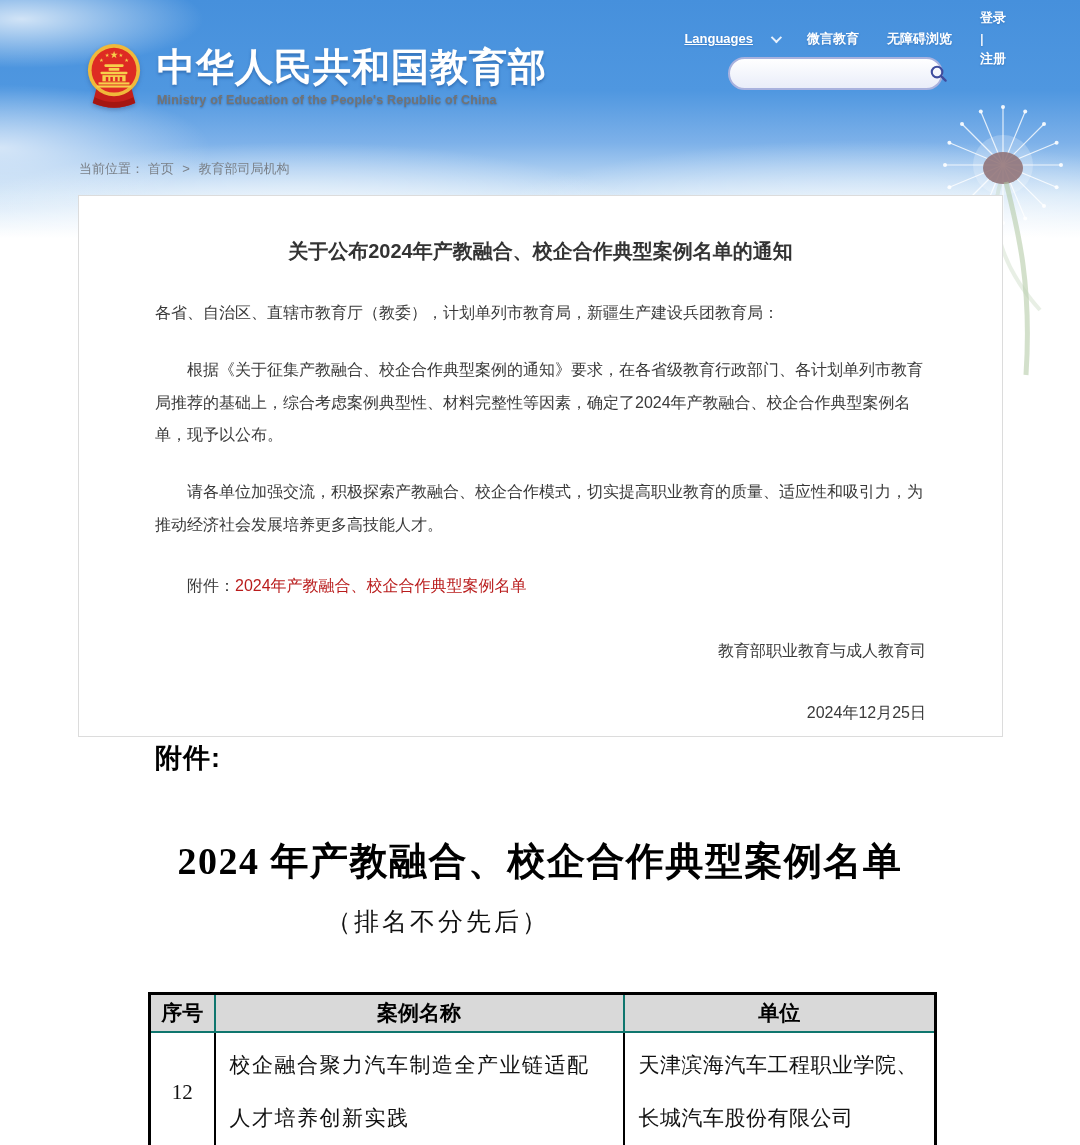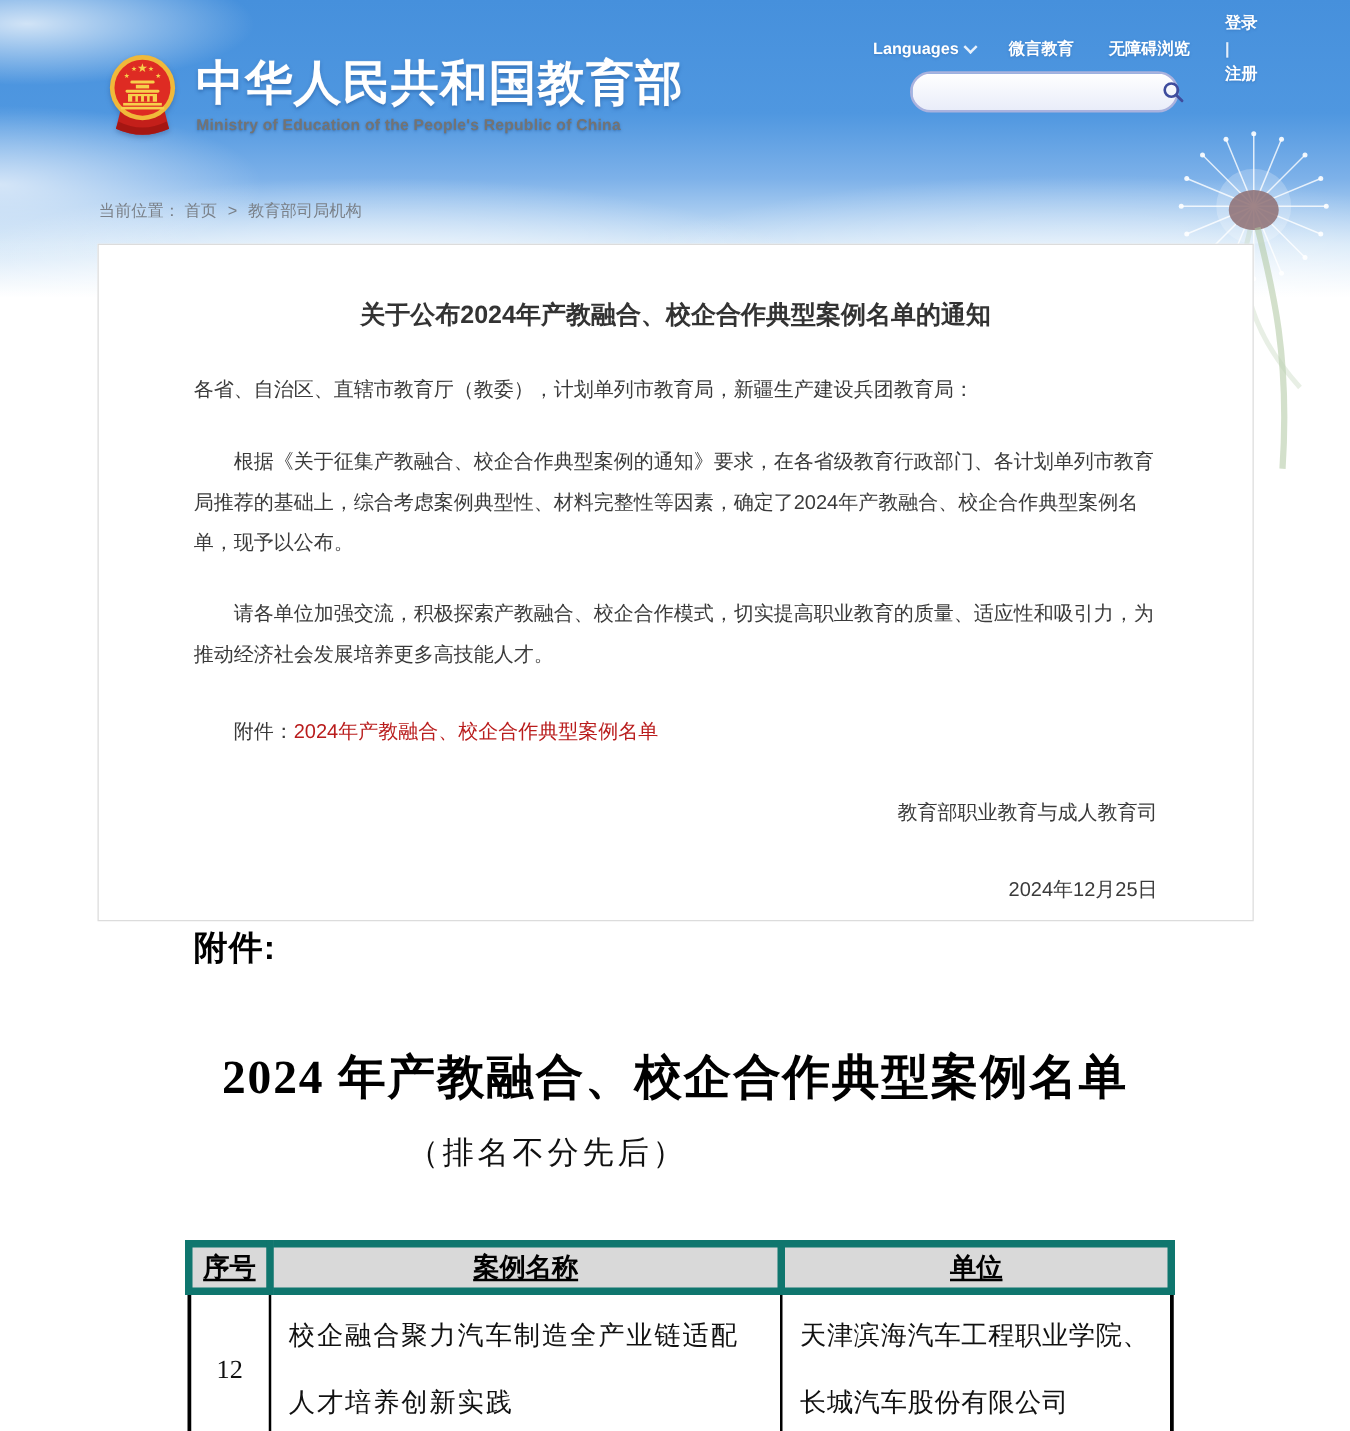--- a/index.html
+++ b/index.html
@@ -20,21 +20,21 @@
       linear-gradient(180deg,#4690dc 0%, #4f97e0 38%, #7db1e9 60%, #cfe4f7 82%, #ffffff 100%);
   }
   .dandelion { position:absolute; top:50px; right:-18px; width:190px; height:330px; }
 
   
   .topbar {
     position:absolute; top:9px; right:74px; display:flex; gap:28px; align-items:center;
     color:#ffffff; font-size:13px; font-weight:700; text-shadow:0 1px 2px rgba(30,80,150,.35);
   }
   .topbar a, .topbar span.item { color:#ffffff; text-decoration:none; cursor:pointer; }
-  .lang { display:inline-flex; align-items:center; gap:4px; cursor:pointer; }
+  .lang { display:inline-flex; align-items:center; gap:18px; cursor:pointer;text-decoration:underline; }
   .chev {
     width:8px; height:8px; border-right:2px solid #e8f1fc; border-bottom:2px solid #e8f1fc;
     transform:rotate(45deg) translateY(-2px); display:inline-block;
   }
   .auth { display:inline-flex; gap:4px;flex-direction:column; }
   .auth .sep { opacity:.85; }
 
   
   .masthead { position:absolute; top:40px; left:85px; display:flex; gap:14px; align-items:flex-start; }
   .emblem { width:58px; height:70px; filter:drop-shadow(0 2px 2px rgba(40,70,120,.35)); }
@@ -93,23 +93,23 @@
     position:absolute; top:905px; left:0; width:876px; text-align:center;
     font-family:"Liberation Serif","DejaVu Serif",serif; font-size:25px; color:#111;
     letter-spacing:3px;
   }
   table.cases {
     position:absolute; top:992px; left:148px; width:786px;
     border-collapse:collapse; table-layout:fixed; background:#fff;
     border:3px solid #000;
   }
   table.cases th {
-    background:#d9d9d9; border:6px solid #0f766e; height:38px;
+    background:#d9d9d9; border:2px solid #0f766e; height:38px;
     font-family:"Liberation Sans",sans-serif; font-size:21px; font-weight:700; color:#000;
-    text-align:center; padding:0;text-decoration:underline;
+    text-align:center; padding:0;
   }
   table.cases td {
     border:2px solid #000; font-family:"Liberation Serif","DejaVu Serif",serif;
     font-size:21px; color:#111; vertical-align:middle;
   }
   tr.main td { height:106px; }
   td.cell-no { text-align:center; }
   td.cell-case { padding:6px 14px; line-height:2.55; letter-spacing:1.5px; text-align:left; }
   td.cell-org  { padding:6px 14px; line-height:2.55; letter-spacing:.5px;  text-align:left; }
 </style>

